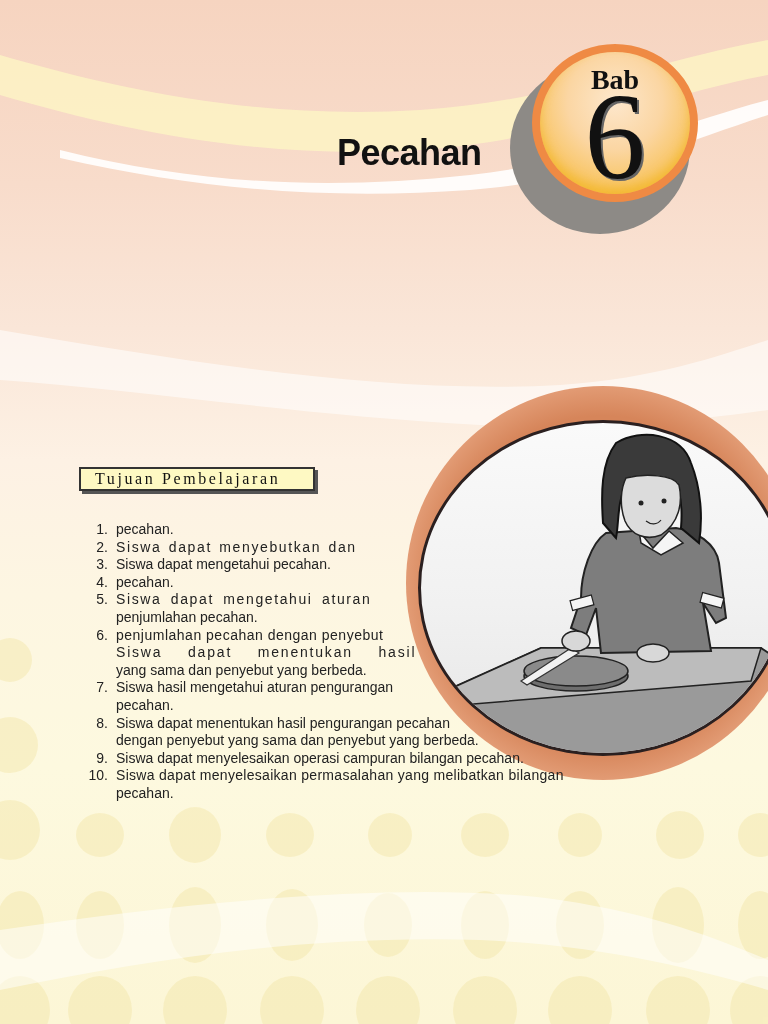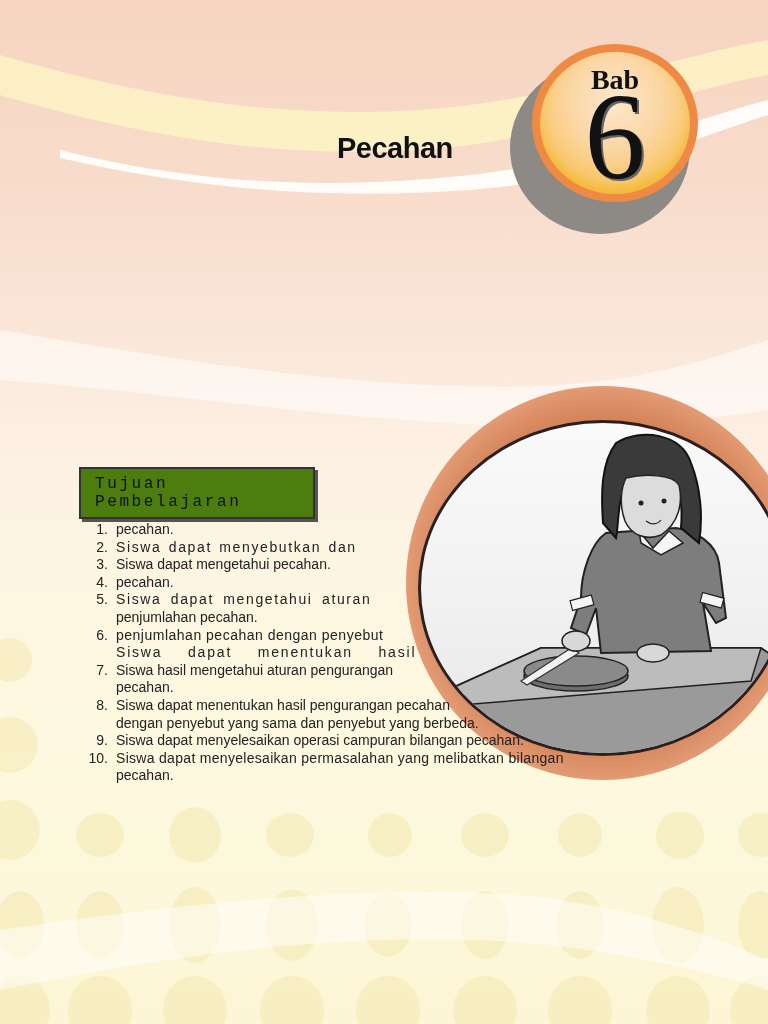--- a/index.html
+++ b/index.html
@@ -5,21 +5,21 @@
   html, body { margin: 0; padding: 0; }
   body {
     width: 768px; height: 1024px; position: relative; overflow: hidden;
     font-family: "Liberation Sans", sans-serif;
     background: linear-gradient(180deg, #f6d4c0 0%, #f8dccb 18%, #fae6d8 32%, #fdf1e4 45%, #fdf6e2 58%, #fdf9df 75%, #fcf6d6 100%);
   }
   .bg-layer { position: absolute; inset: 0; pointer-events: none; }
   .title {
     position: absolute; left: 337px; top: 132px;
     font-family: "Liberation Sans", sans-serif; font-weight: bold;
-    font-size: 29px; color: #111; letter-spacing: -0.5px;
+    font-size: 36px; color: #111; letter-spacing: -0.5px;
   }
   .badge-shadow {
     position: absolute; left: 510px; top: 62px; width: 180px; height: 172px;
     border-radius: 50%; background: #8d8a86;
   }
   .badge {
     position: absolute; left: 532px; top: 44px; width: 166px; height: 158px;
     border-radius: 50%;
     background: radial-gradient(circle at 50% 35%, #fde7cc 0%, #fbd6a3 40%, #f8c35a 75%, #f2ae22 100%);
     border: 8px solid #ef8a44; box-sizing: border-box;
@@ -28,25 +28,25 @@
   .badge-label {
     position: absolute; left: 0; right: 0; top: 12px; text-align: center;
     font-family: "Liberation Serif", serif; font-weight: bold; font-size: 28px; color: #111;
   }
   .badge-number {
     position: absolute; left: 0; right: 0; top: 24px; text-align: center;
     font-family: "Liberation Serif", serif; font-size: 122px; line-height: 1; color: #111;
     text-shadow: 2px 2px 0 #666;
   }
   .objectives-box {
-    position: absolute; left: 79px; top: 467px; width: 236px; height: 52px;
-    background: #4d7c0f; border: 2px solid #333; box-sizing: border-box;
+    position: absolute; left: 79px; top: 467px; width: 236px; height: 24px;
+    background: #fef9c3; border: 2px solid #333; box-sizing: border-box;
     box-shadow: 3px 3px 0 #555;
     display: flex; align-items: center; padding-left: 14px;
-    font-family: Liberation Mono, monospace; font-size: 16px; letter-spacing: 2.6px; color: #111;
+    font-family: Liberation Serif, serif; font-size: 16px; letter-spacing: 2.6px; color: #111;
   }
   .objectives {
     position: absolute; left: 76px; top: 521px; margin: 0; padding: 0; list-style: none;
     font-size: 14px; line-height: 17.6px; color: #222;
   }
   .objectives li { display: flex; }
   .objectives .num-wrap { width: 32px; flex-shrink: 0; text-align: right; padding-right: 0; }
   .illu-outer {
     position: absolute; left: 406px; top: 386px; width: 394px; height: 394px;
     border-radius: 50%;
@@ -177,20 +177,21 @@
     <span style="padding-left:8px">
       <span style="display:block;letter-spacing:1.6px;word-spacing:4px">Siswa dapat mengetahui aturan</span>
       <span style="display:block">penjumlahan pecahan.</span>
     </span>
   </li>
   <li>
     <span class="num-wrap">6.</span>
     <span style="padding-left:8px">
       <span style="display:block;letter-spacing:0.5px">penjumlahan pecahan dengan penyebut</span>
       <span style="display:block;letter-spacing:1.8px;word-spacing:20px">Siswa dapat menentukan hasil</span>
+      <span style="display:block">yang sama dan penyebut yang berbeda.</span>
     </span>
   </li>
   <li>
     <span class="num-wrap">7.</span>
     <span style="padding-left:8px">
       <span style="display:block">Siswa hasil mengetahui aturan pengurangan</span>
       <span style="display:block">pecahan.</span>
     </span>
   </li>
   <li>

